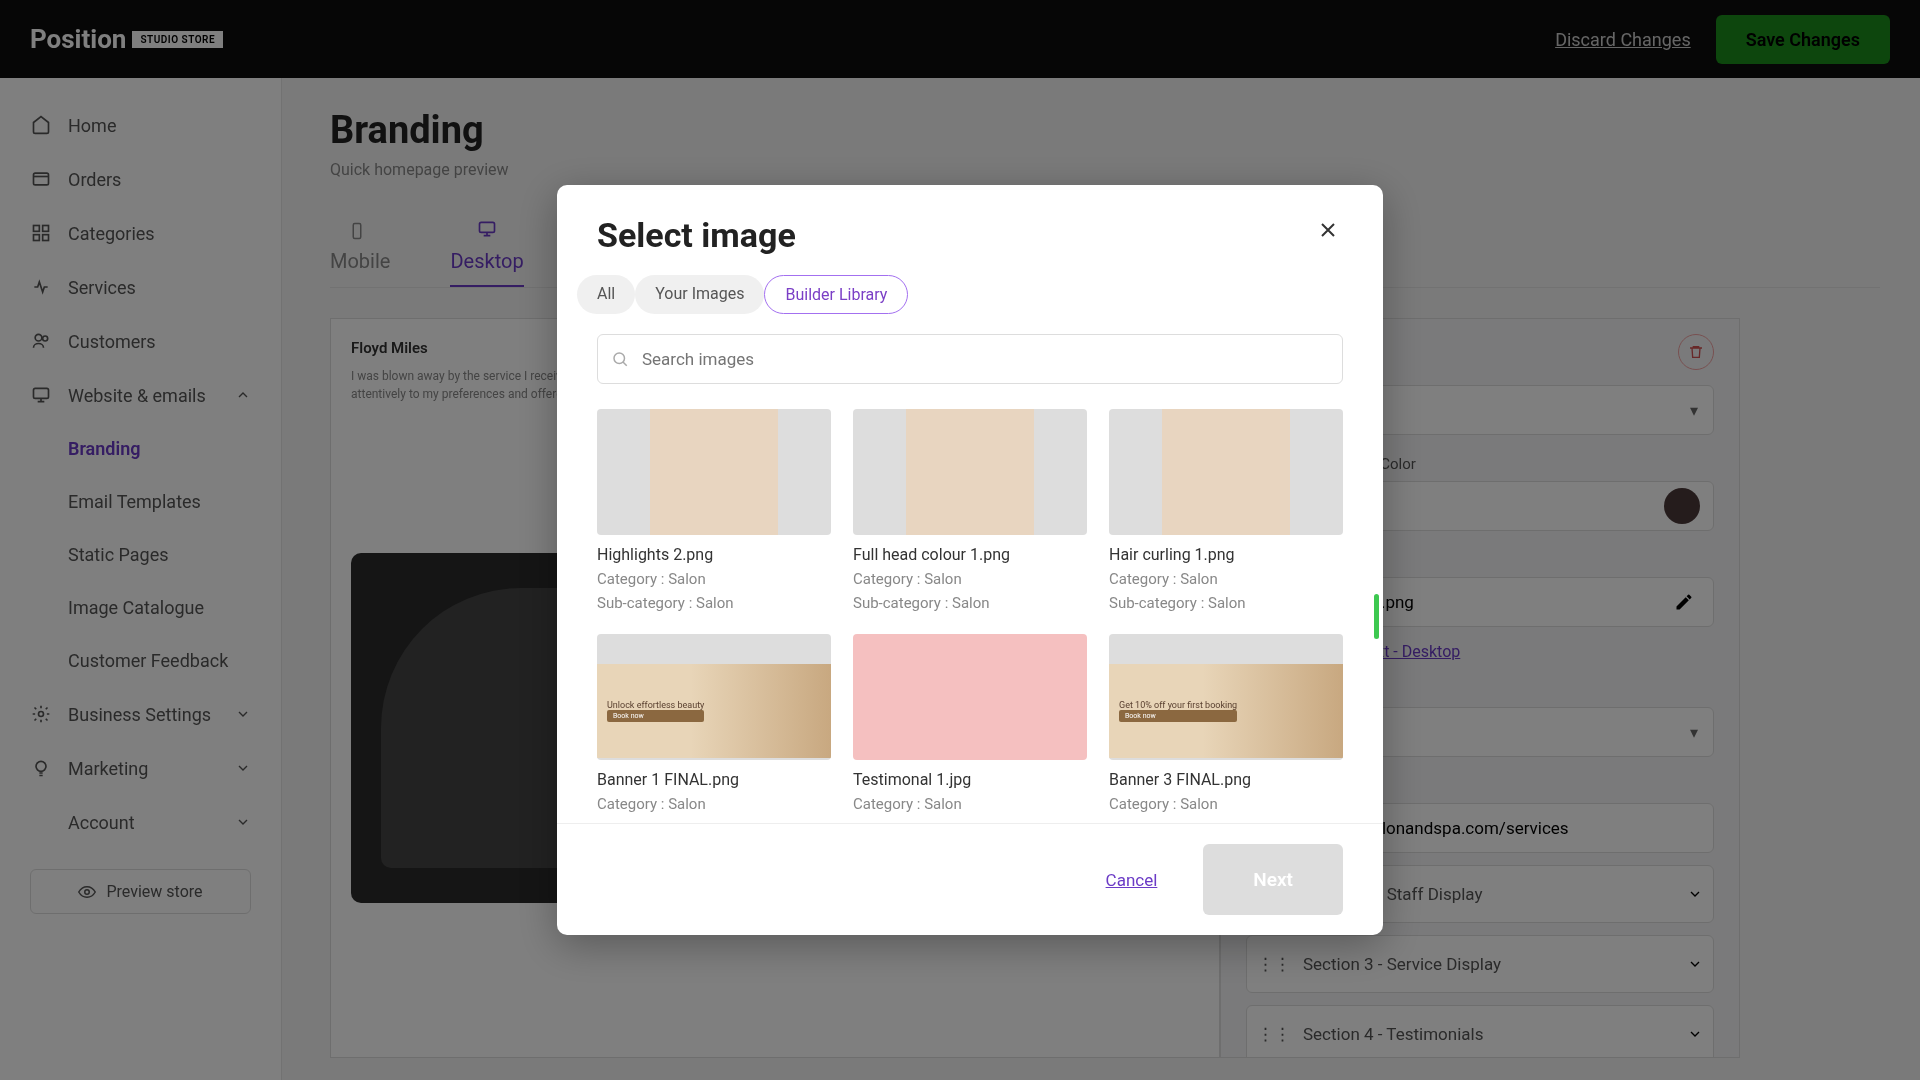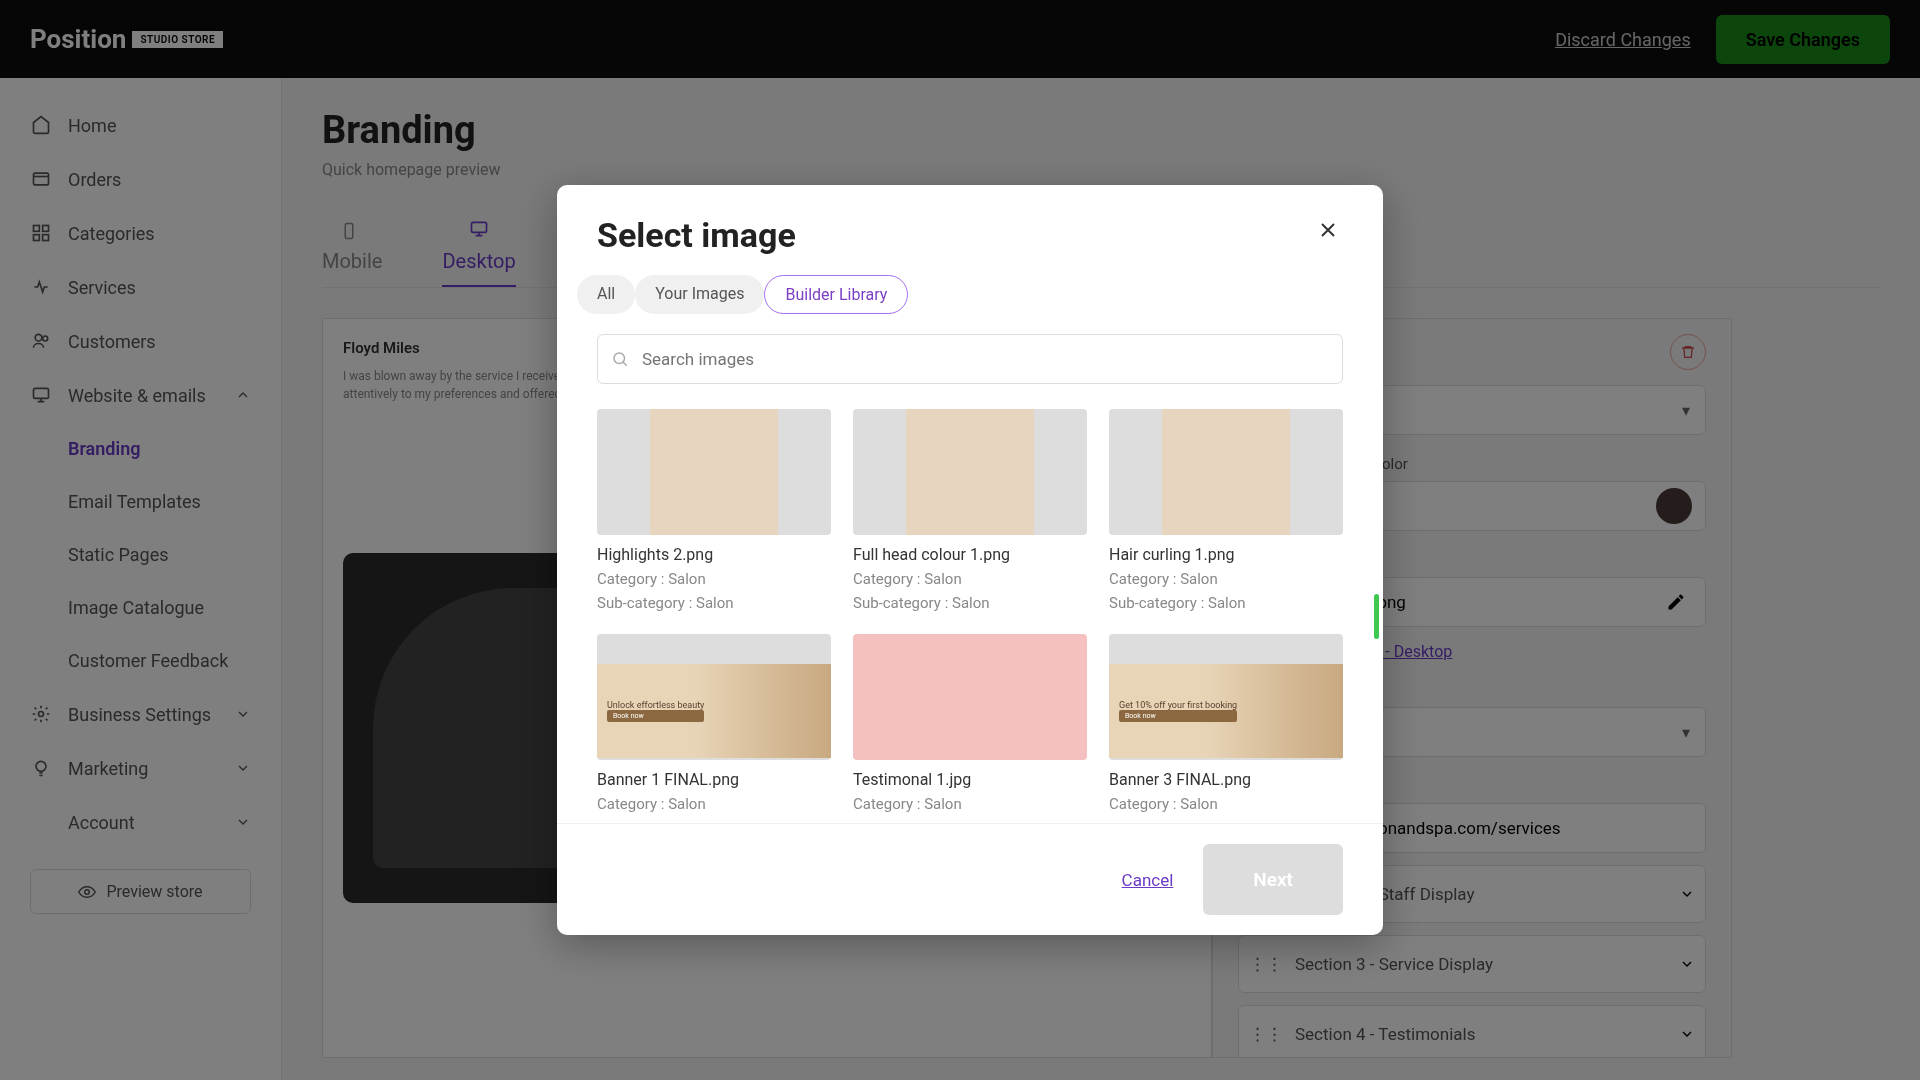--- a/index.html
+++ b/index.html
@@ -5,21 +5,21 @@
     * { margin: 0; padding: 0; box-sizing: border-box; font-family: -apple-system, BlinkMacSystemFont, 'Segoe UI', Roboto, sans-serif; }
     body { background: #f5f5f5; width: 1920px; height: 1080px; overflow: hidden; position: relative; }
     
     .header { background: #0d0d0d; height: 78px; display: flex; align-items: center; padding: 0 30px; justify-content: space-between; }
     .logo { color: #fff; font-size: 26px; font-weight: bold; display: flex; align-items: center; gap: 6px; }
     .logo-badge { background: #fff; color: #000; font-size: 10px; padding: 3px 8px; font-weight: 600; letter-spacing: 0.5px; }
     .header-actions { display: flex; gap: 25px; align-items: center; }
     .discard { color: #ccc; text-decoration: underline; font-size: 18px; cursor: pointer; }
     .save-btn { background: #1a8c1a; color: #000; padding: 14px 30px; border-radius: 6px; font-weight: 600; font-size: 18px; border: none; cursor: pointer; }
     
-    .main { display: flex; height: calc(100% - 78px); }
+    .main { display: flex; height: calc(100% - 78px); gap: 8px; }
     .sidebar { width: 282px; background: #fff; border-right: 1px solid #e5e5e5; padding: 20px 0; overflow-y: auto; }
     .sidebar-item { display: flex; align-items: center; padding: 16px 30px; gap: 16px; color: #555; cursor: pointer; font-size: 18px; }
     .sidebar-item.active { color: #6b3bc6; font-weight: 600; }
     .sidebar-item .icon { width: 22px; height: 22px; flex-shrink: 0; display: flex; align-items: center; justify-content: center; }
     .sidebar-sub { padding-left: 68px; }
     .sidebar-item.has-chevron { justify-content: space-between; }
     .sidebar-item.has-chevron .chev { margin-left: auto; }
     .preview-store { margin: 20px 30px; border: 1px solid #ddd; padding: 12px 20px; border-radius: 6px; display: flex; align-items: center; gap: 10px; color: #555; font-size: 16px; cursor: pointer; justify-content: center; }
     
     .content { flex: 1; padding: 30px 40px; overflow: hidden; position: relative; }
@@ -69,21 +69,21 @@
     .modal-search .sicon { position: absolute; left: 14px; top: 50%; transform: translateY(-50%); color: #aaa; }
     .modal-body { padding: 25px 40px 10px; max-height: 440px; overflow-y: auto; position: relative; }
     .image-grid { display: grid; grid-template-columns: repeat(3, 1fr); gap: 22px; }
     .img-card { cursor: pointer; }
     .img-thumb { width: 100%; height: 126px; background: #ddd; border-radius: 4px; display: flex; align-items: center; justify-content: center; overflow: hidden; }
     .img-thumb.narrow .inner { width: 55%; height: 100%; background: #e8d5c0; }
     .img-thumb .inner-full { width: 100%; height: 100%; }
     .img-name { font-size: 16px; color: #333; margin-top: 10px; }
     .img-meta { font-size: 15px; color: #888; margin-top: 6px; }
     .modal-scroll { position: absolute; right: 4px; top: 210px; width: 5px; height: 45px; background: #3dc850; border-radius: 3px; }
-    .modal-foot { border-top: 1px solid #eee; padding: 20px 40px; display: flex; justify-content: flex-end; align-items: center; gap: 30px; }
+    .modal-foot { border-top: 1px solid #eee; padding: 20px 40px; display: flex; justify-content: flex-end; align-items: center; gap: 46px; }
     .cancel-link { color: #6b3bc6; text-decoration: underline; font-size: 17px; cursor: pointer; }
     .next-btn { background: #ddd; color: #fff; padding: 24px 50px; border: none; border-radius: 6px; font-size: 19px; font-weight: 600; cursor: pointer; }
     
     svg { display: block; }
     
     
     .thumb-1 { background: linear-gradient(135deg, #8b6f5c 0%, #d4b896 100%); }
     .thumb-2 { background: linear-gradient(180deg, #c9b8a8 0%, #e8dcc8 100%); }
     .thumb-3 { background: linear-gradient(135deg, #3a2818 0%, #8b6840 100%); }
     .thumb-5 { background: #f5c0c0; }

